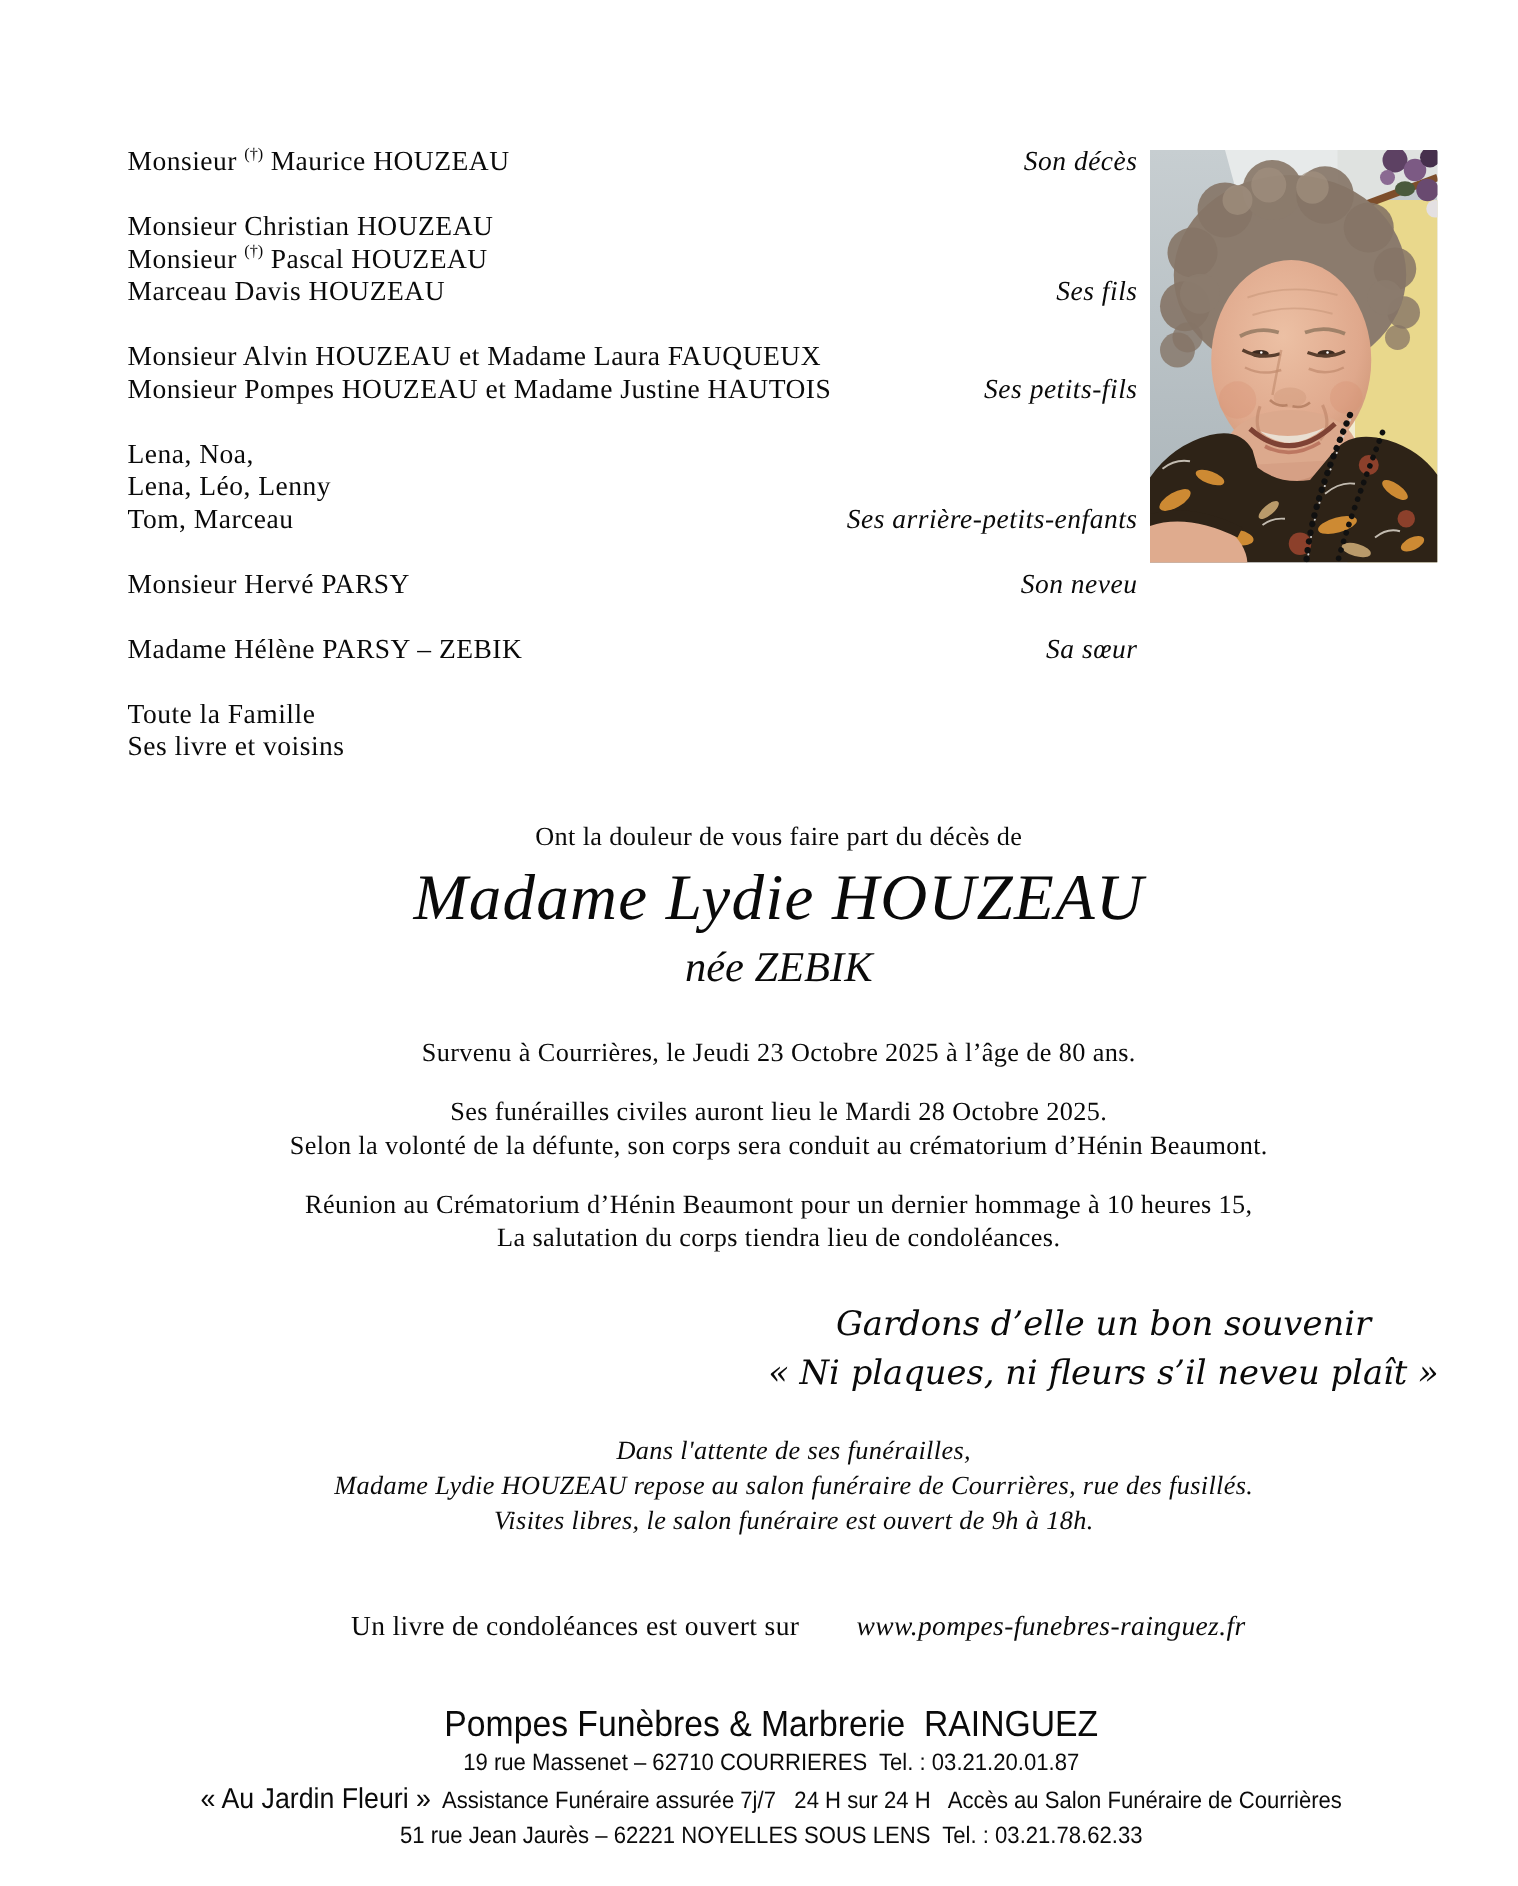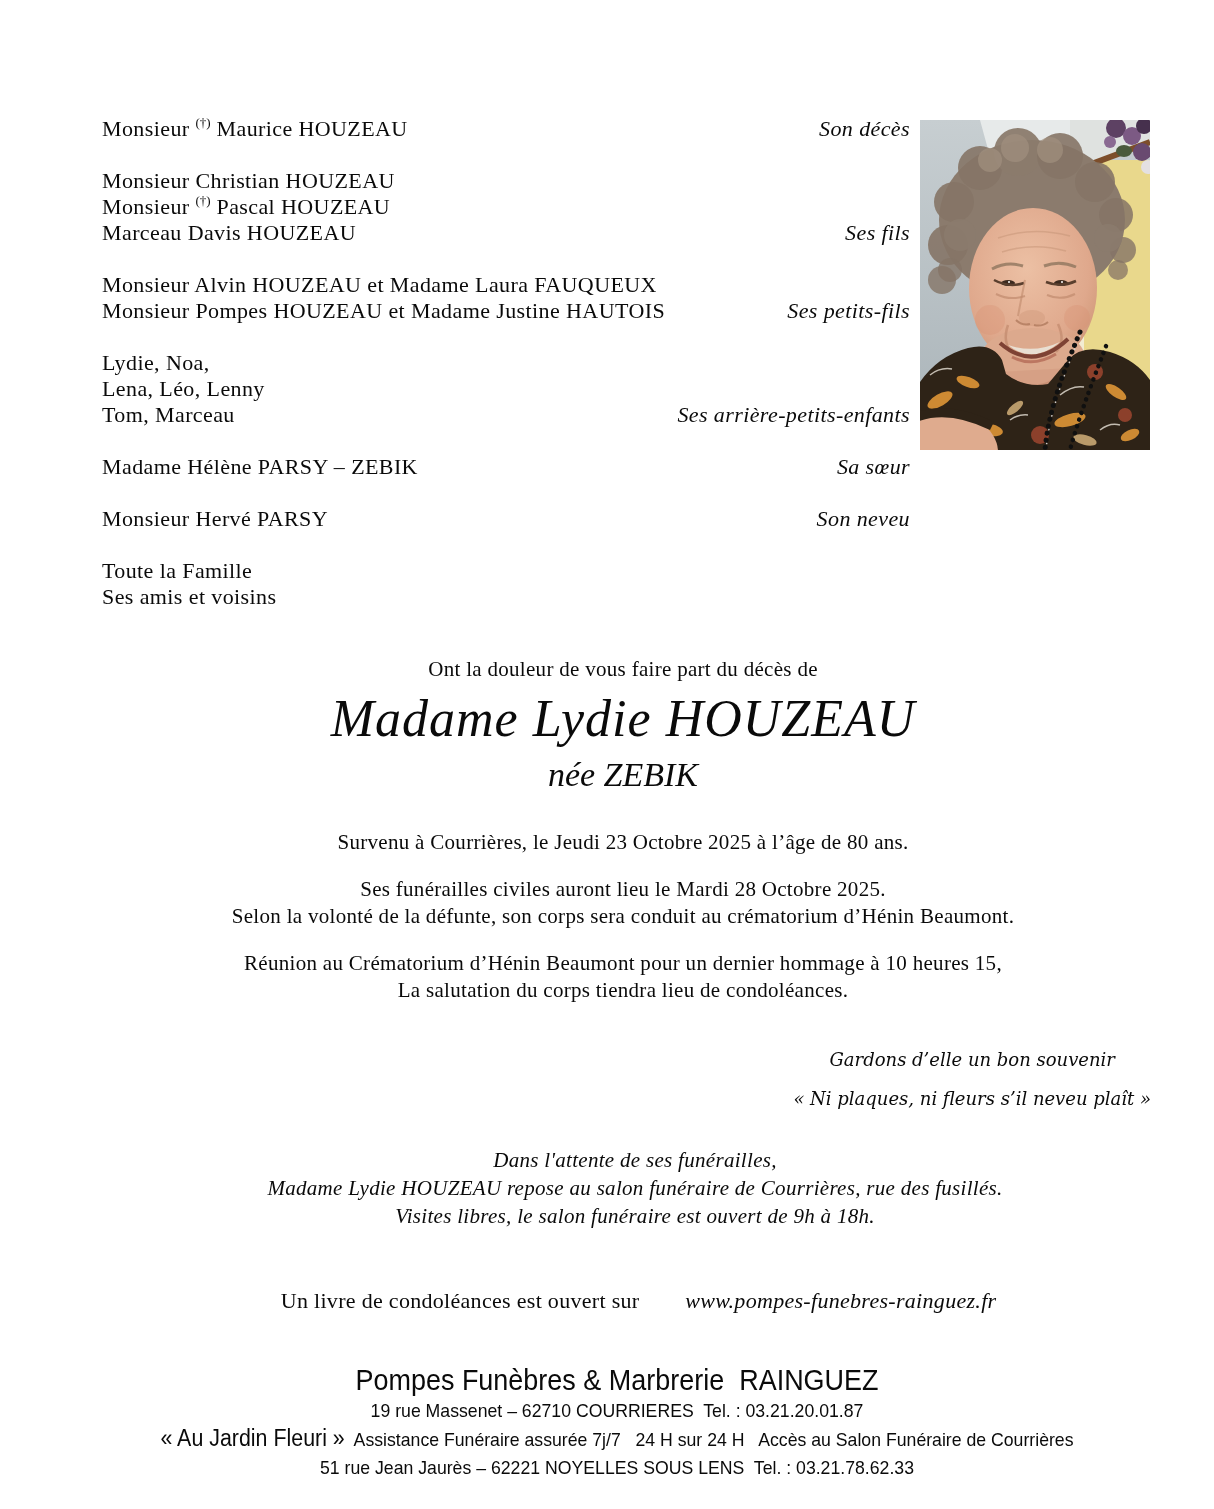--- a/index.html
+++ b/index.html
@@ -25,21 +25,21 @@
   .maiden { font-size:34px; font-style:italic; line-height:40px; margin-top:8px; }
   .death { font-size:21px; line-height:27px; margin-top:34px; letter-spacing:0.3px; }
 
   .ceremony { position:absolute; left:0; top:876px; width:1214px; text-align:center;
               transform:translateX(16px); font-size:21px; line-height:27px; letter-spacing:0.3px; }
   .ceremony .block2 { margin-top:20px; }
 
   
   .quote { position:absolute; top:1040px; right:63px; text-align:center;
            font-family:"DejaVu Serif",serif; font-style:italic;
-           font-size:18px; line-height:39px; }
+           font-size:27px; line-height:39px; }
 
   .repose { position:absolute; left:0; top:1146px; width:1214px; text-align:center;
             transform:translateX(28px); font-style:italic; font-size:21px; line-height:28px;
             letter-spacing:0.3px; }
 
   .condolences { position:absolute; left:0; top:1262px; width:1214px; text-align:center;
                  transform:translateX(20px); font-size:22px; letter-spacing:0.3px; }
   .condolences .url { font-style:italic;margin-left:40px; }
 
   
@@ -83,45 +83,45 @@
     <div class="fgroup">
       <div class="names">
         <div>Monsieur Alvin HOUZEAU et Madame Laura FAUQUEUX</div>
         <div>Monsieur Pompes HOUZEAU et Madame Justine HAUTOIS</div>
       </div>
       <div class="relation">Ses petits-fils</div>
     </div>
 
     <div class="fgroup">
       <div class="names">
-        <div>Lydie, Noa,</div>
+        <div>Lena, Noa,</div>
         <div>Lena, Léo, Lenny</div>
         <div>Tom, Marceau</div>
       </div>
       <div class="relation">Ses arrière-petits-enfants</div>
     </div>
 
     <div class="fgroup">
       <div class="names">
+        <div>Monsieur Hervé PARSY</div>
+      </div>
+      <div class="relation">Son neveu</div>
+    </div>
+
+    <div class="fgroup">
+      <div class="names">
         <div>Madame Hélène PARSY – ZEBIK</div>
       </div>
       <div class="relation">Sa sœur</div>
     </div>
 
     <div class="fgroup">
       <div class="names">
-        <div>Monsieur Hervé PARSY</div>
-      </div>
-      <div class="relation">Son neveu</div>
-    </div>
-
-    <div class="fgroup">
-      <div class="names">
         <div>Toute la Famille</div>
-        <div>Ses amis et voisins</div>
+        <div>Ses livre et voisins</div>
       </div>
       <div class="relation"></div>
     </div>
   </div>
 
   <div class="photo">
     <svg viewBox="0 0 230 330" preserveAspectRatio="none">
       <defs>
         <clipPath id="pc">
             <rect x="0" y="0" width="230" height="330"></rect>

